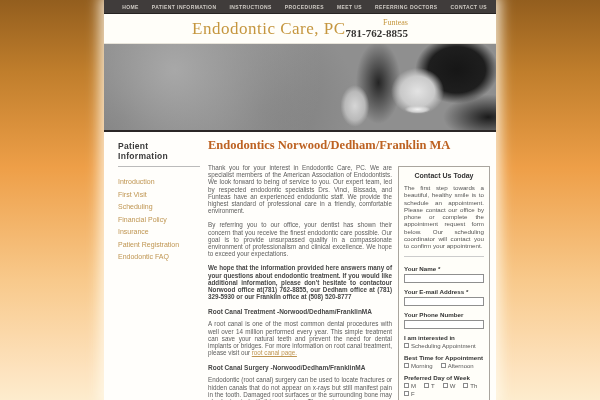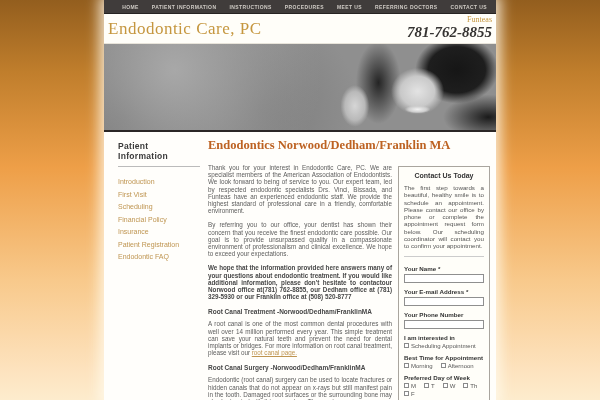--- a/index.html
+++ b/index.html
@@ -20,29 +20,29 @@
     display:flex; align-items:center; justify-content:flex-end;
     gap:13px; padding-right:9px;
   }
   .nav-item {
     color:#cfcbc5; font-size:5px; letter-spacing:.4px; font-weight:bold;
     text-transform:uppercase; cursor:pointer; white-space:nowrap;
   }
   
   .header {
     height:30px; background:#fffef9; display:flex; align-items:center;
-    justify-content:space-between; padding:0 4px; border-bottom:1px solid #e8e4da;
+    justify-content:center; padding:0 15px; border-bottom:1px solid #e8e4da;
   }
   .site-title {
     font-family:"Liberation Serif", serif; font-size:17px; color:#c5963e;
     letter-spacing:.5px;
   }
   .header-right { text-align:right; line-height:1.15; font-family:"Liberation Serif", serif; }
   .location { font-size:8px; color:#c5963e; }
-  .phone { font-size:15px; font-weight:bold; color:#363432;font-style:italic; }
+  .phone { font-size:11px; font-weight:bold; color:#363432; }
   
   .banner {
     height:88px; border-bottom:2px solid #2b2726;
     background-color:#8f8f8f;
     background-image:
       radial-gradient(ellipse 16px 5px at 80% 76%, #f2f2f2 0%, #cfcfcf 55%, transparent 80%),
       radial-gradient(ellipse 34px 30px at 80% 55%, #e3e3e3 0%, #c9c9c9 50%, transparent 78%),
       radial-gradient(ellipse 18px 26px at 64% 72%, #d6d6d6 0%, #b9b9b9 55%, transparent 80%),
       radial-gradient(ellipse 52px 42px at 90% 30%, #161616 0%, #1e1e1e 55%, transparent 80%),
       radial-gradient(ellipse 30px 55px at 70% 45%, #242424 0%, transparent 75%),

